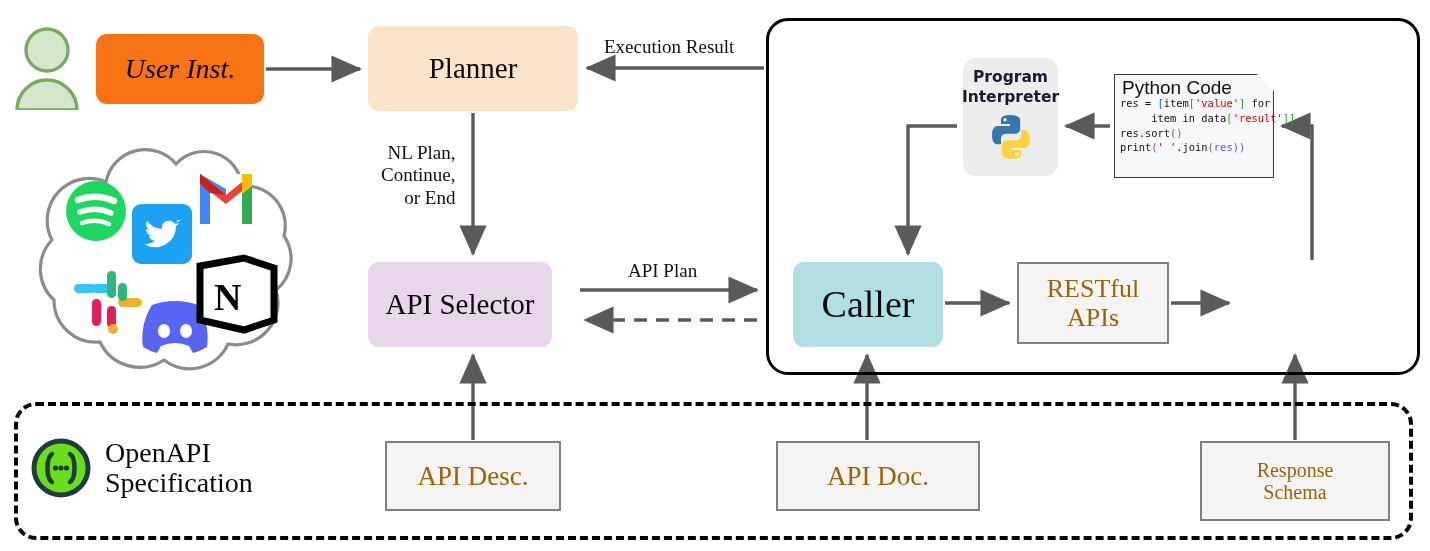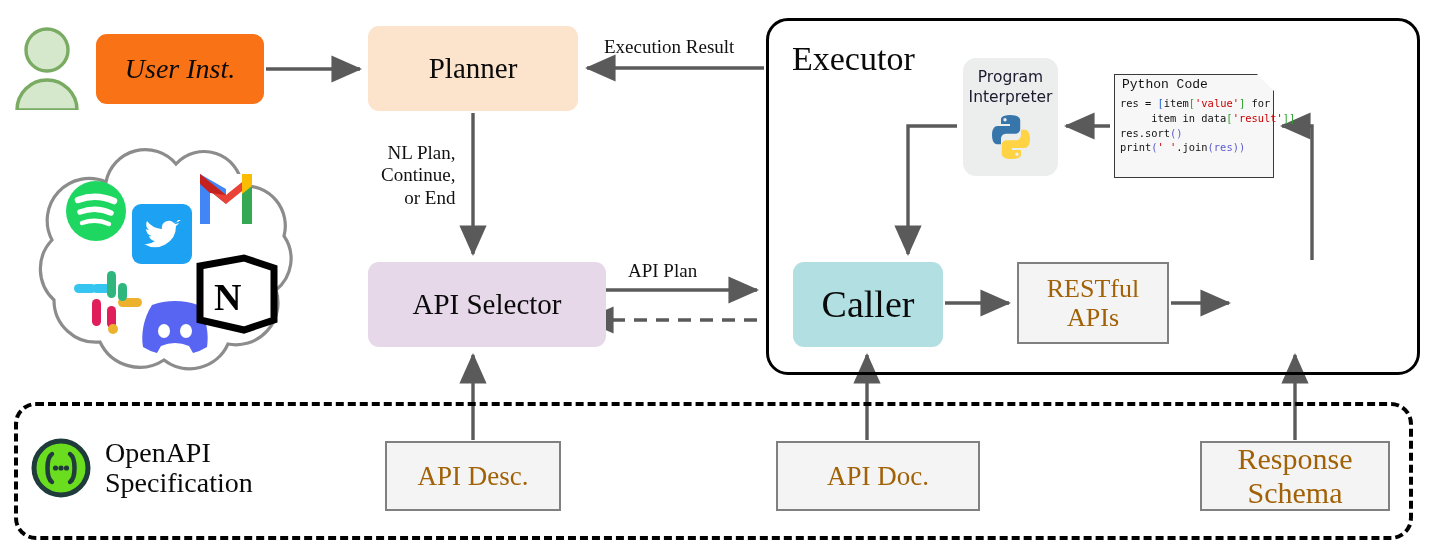--- a/index.html
+++ b/index.html
@@ -39,21 +39,21 @@
     background: #f97316;
     font-style: italic;
     font-size: 28px;
   }
   .n-planner {
     left: 368px; top: 26px; width: 210px; height: 85px;
     background: #fce3cb;
     font-size: 29px;
   }
   .n-api-selector {
-    left: 368px; top: 262px; width: 238px; height: 85px;
+    left: 368px; top: 262px; width: 184px; height: 85px;
     background: #e6d7e9;
     font-size: 29px;
   }
   .n-caller {
     left: 793px; top: 262px; width: 150px; height: 85px;
     background: #b2e0e2;
     font-size: 38px;
   }
   .n-parser {
     left: 1237px; top: 262px; width: 150px; height: 85px;
@@ -71,22 +71,22 @@
     left: 1017px; top: 262px; width: 152px; height: 82px;
     font-size: 26px;
   }
   .n-api-desc {
     left: 385px; top: 441px; width: 176px; height: 70px;
   }
   .n-api-doc {
     left: 776px; top: 441px; width: 204px; height: 70px;
   }
   .n-resp-schema {
-    left: 1200px; top: 441px; width: 190px; height: 70px;
-    font-size: 30px;
+    left: 1200px; top: 441px; width: 190px; height: 80px;
+    font-size: 20px;
   }
   
   .n-executor-box {
     position: absolute;
     left: 766px; top: 18px; width: 654px; height: 357px;
     border: 3.5px solid #000;
     border-radius: 22px;
     background: transparent;
     box-sizing: border-box;
   }
@@ -125,40 +125,41 @@
     display: flex; flex-direction: column;
     align-items: center;
     padding-top: 9px;
   }
   .interp-text {
     font-family: "DejaVu Sans", sans-serif;
     font-size: 15.5px;
     line-height: 1.3;
     text-align: center;
     color: #1a1a2e;
+    font-weight: bold;
   }
   
   .n-code {
     position: absolute;
     left: 1114px; top: 74px; width: 160px; height: 104px;
   }
   .code-inner {
     position: absolute;
     inset: 0;
     background: #f7f7f7;
     border: 1.5px solid #3a3a3a;
     box-sizing: border-box;
     -webkit-clip-path: polygon(0 0, calc(100% - 17px) 0, 100% 17px, 100% 100%, 0 100%);
     clip-path: polygon(0 0, calc(100% - 17px) 0, 100% 17px, 100% 100%, 0 100%);
   }
   .code-title {
     position: absolute;
     left: 8px; top: 3px;
-    font-family: Liberation Mono, monospace;
-    font-size: 13px;
+    font-family: Liberation Sans, sans-serif;
+    font-size: 19px;
     color: #111;
   }
   .code-body {
     position: absolute;
     left: 6px; top: 22px; right: 3px;
     font-family: "DejaVu Sans Mono", monospace;
     font-size: 10.4px;
     line-height: 1.42;
     white-space: pre;
     color: #111;
@@ -300,21 +301,20 @@
     </svg>
   </div>
 
   <div class="node pastel n-user-inst">User Inst.</div>
 
   <div class="node pastel n-planner">Planner</div>
 
   <div class="node pastel n-api-selector">API Selector</div>
 
   <div class="n-executor-box"></div>
-  <div class="n-executor-label">Executor</div>
 
   <div class="node pastel n-caller">Caller</div>
 
   <div class="node docbox n-restful" style="white-space: pre-line;">RESTful
 APIs</div>
 
 
   <div class="n-interp">
     <div class="interp-text">Program</div>
     <div class="interp-text">Interpreter</div>

